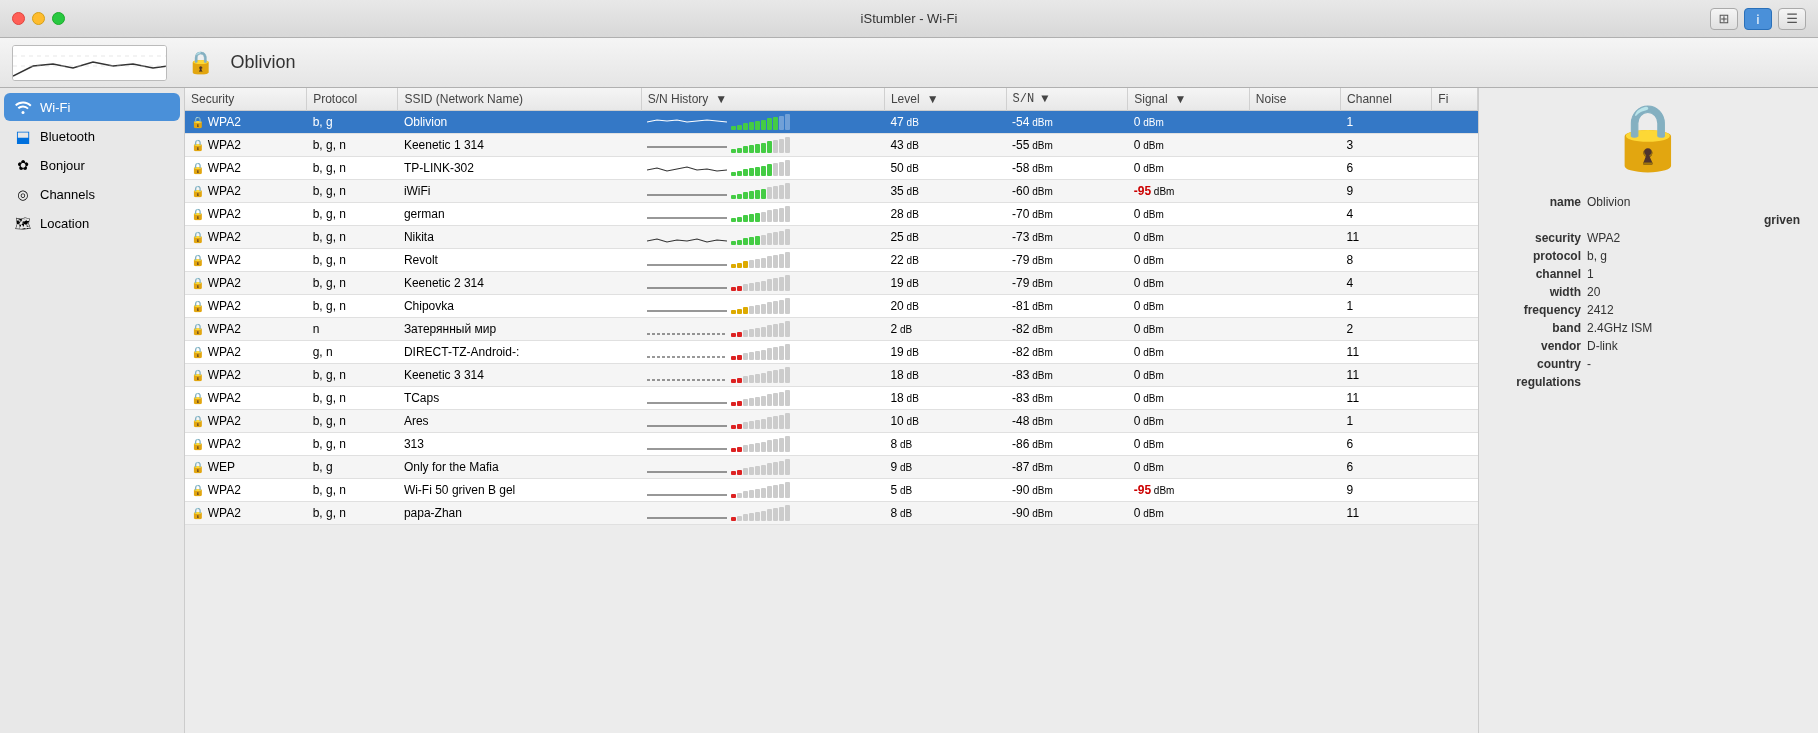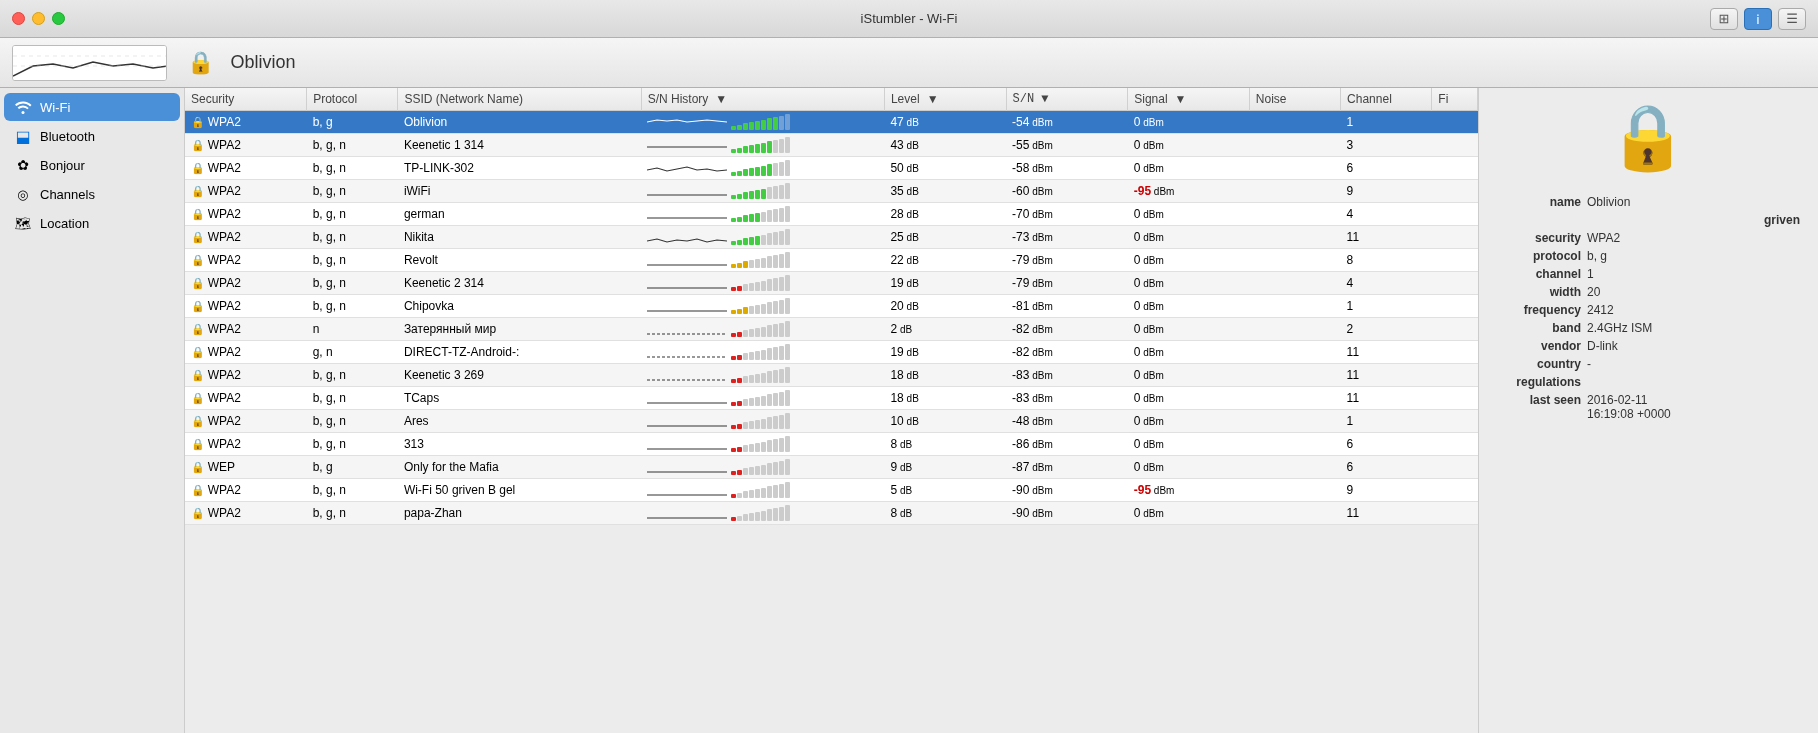--- a/index.html
+++ b/index.html
@@ -707,21 +707,21 @@
               <td><span style="font-weight: 500;">19</span><span style="font-size: 10px;"> dB</span></td>
               <td><span>-82</span><span style="font-size: 10px;"> dBm</span></td>
               <td><span>0</span><span style="font-size: 10px;"> dBm</span></td>
               <td></td>
               <td>11</td>
               <td></td>
             </tr>
             <tr>
               <td><span class="lock-icon">🔒 </span><span>WPA2</span></td>
               <td>b, g, n</td>
-              <td>Keenetic 3 269</td>
+              <td>Keenetic 3 314</td>
               <td style="padding: 2px 6px;">
                 <div style="display: flex; align-items: center; gap: 4px;">
                   <svg width="80" height="18">
                     <polyline fill="none" stroke="#333" stroke-width="1.2" stroke-dasharray="3,2" points="0,14 10,14 20,14 30,14 40,14 50,14 60,14 70,14 80,14"></polyline>
                   </svg>
                   <div class="signal-bars">
                     <div class="bar" style="height: 4px; background: rgb(221, 34, 34);"></div>
                     <div class="bar" style="height: 5.3px; background: rgb(221, 34, 34);"></div>
                     <div class="bar" style="height: 6.6px; background: rgb(204, 204, 204);"></div>
                     <div class="bar" style="height: 7.9px; background: rgb(204, 204, 204);"></div>
@@ -965,22 +965,15 @@
         <span class="detail-value">D-link</span>
       </div>
       <div class="detail-row">
         <span class="detail-label">country</span>
         <span class="detail-value">-</span>
       </div>
       <div class="detail-row">
         <span class="detail-label">regulations</span>
         <span class="detail-value"></span>
       </div>
-      <div class="detail-row">
-        <span class="detail-label">last seen</span>
-        <span class="detail-value">
-          <span>2016-02-11</span><br>
-          <span>16:19:08 +0000</span>
-        </span>
-      </div>
     </div>
   </div>
 </div>
 
 </body></html>

